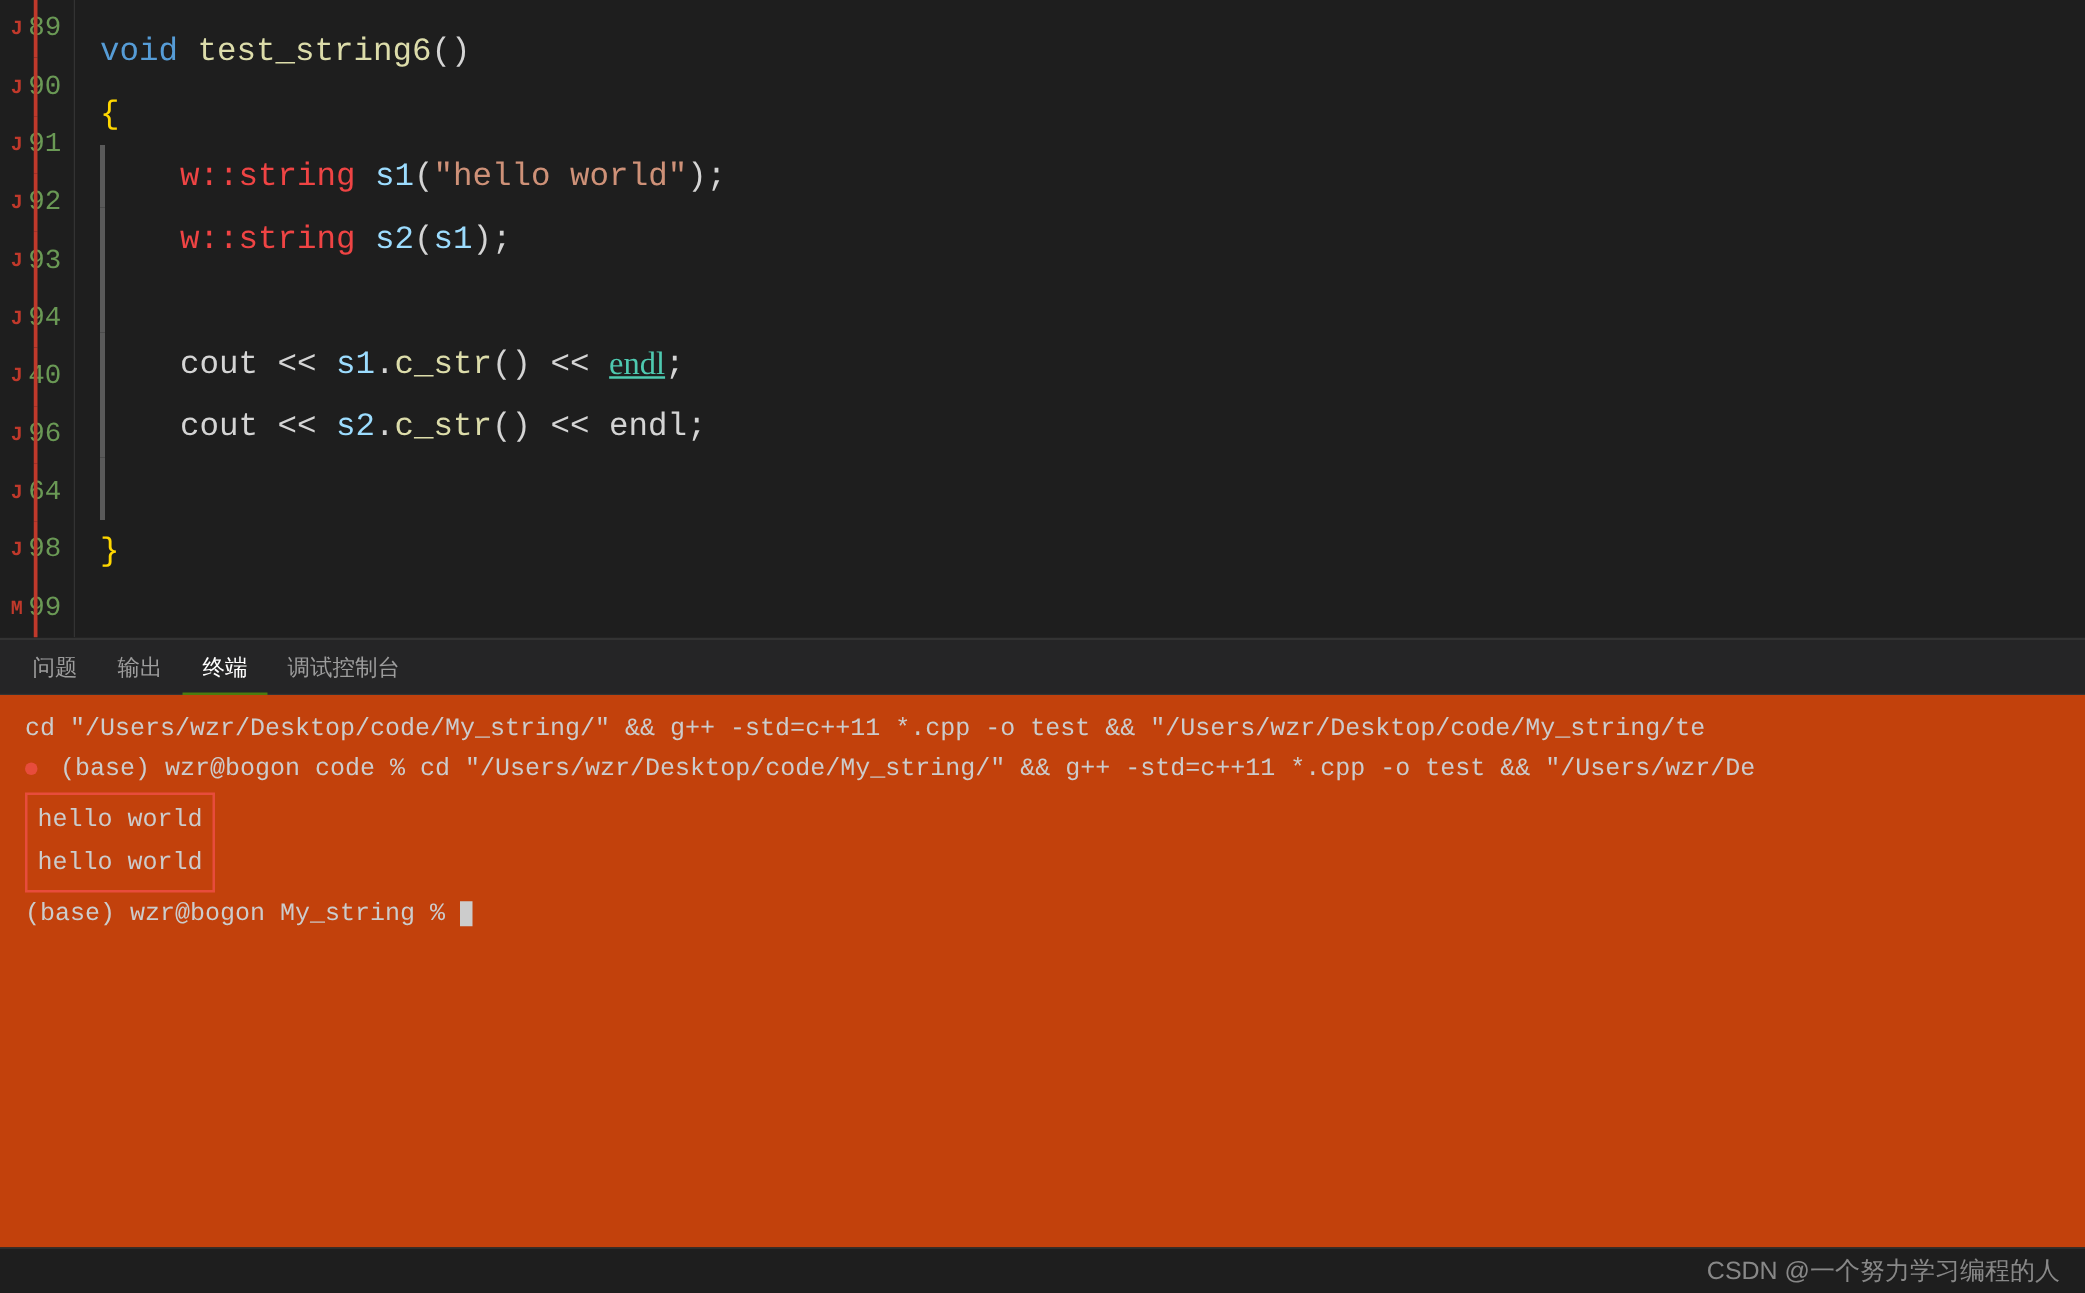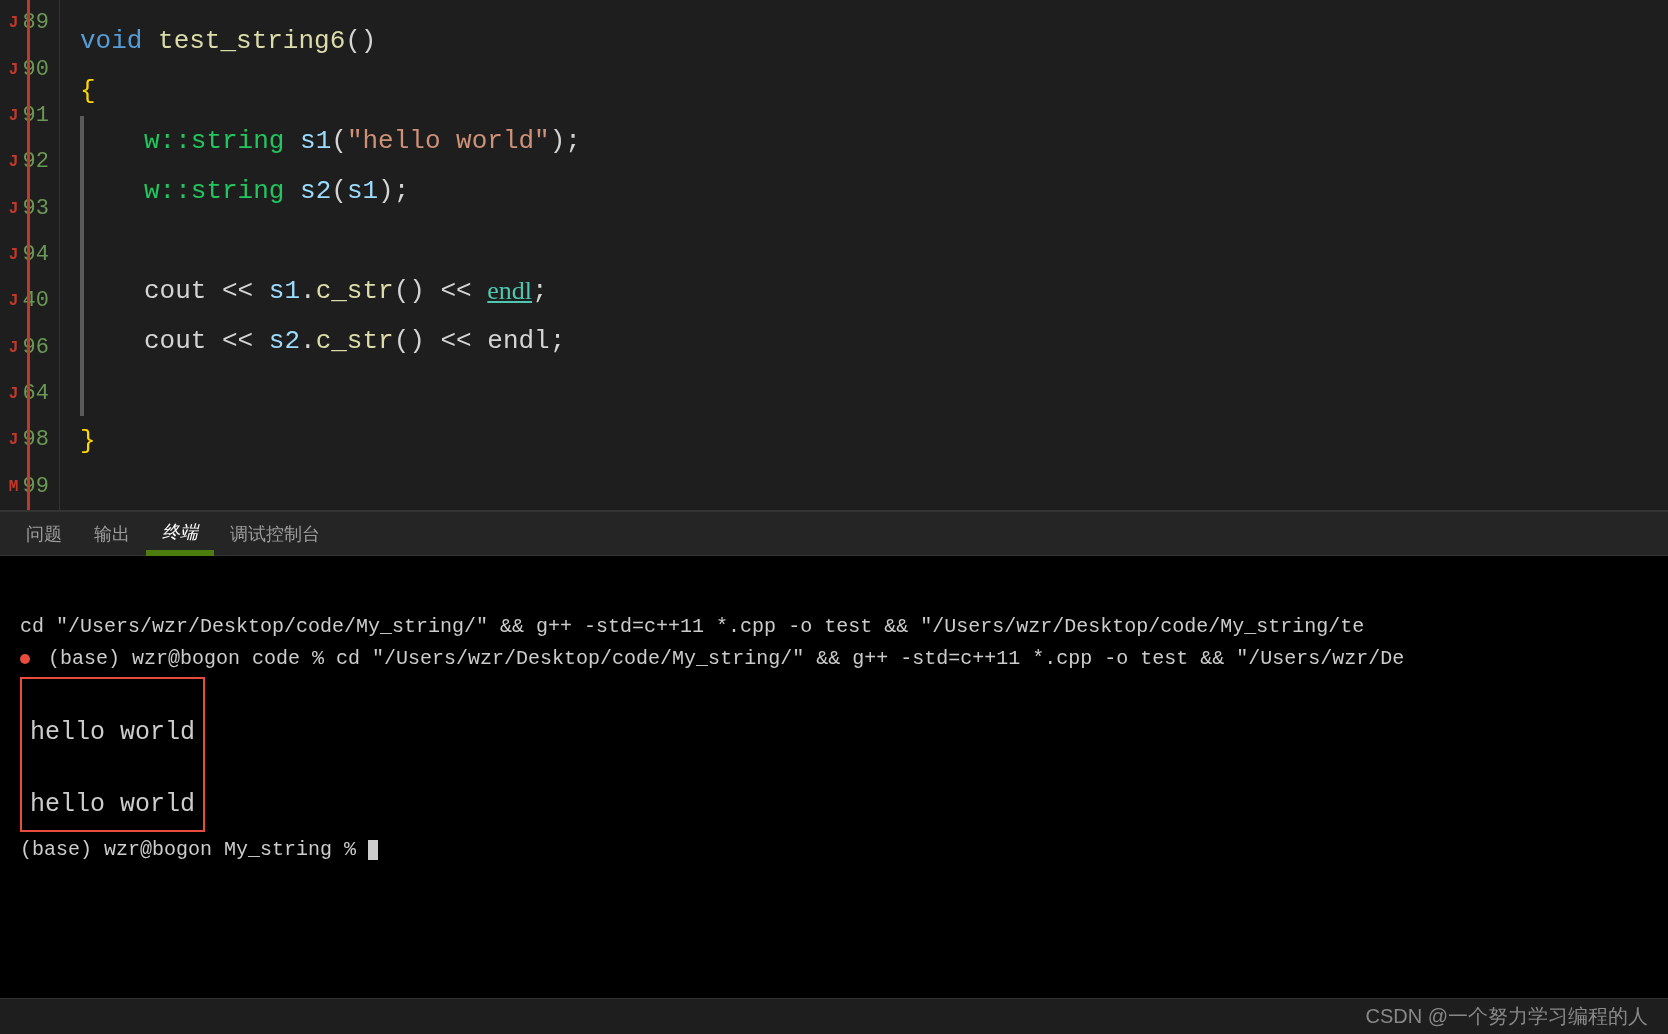--- a/index.html
+++ b/index.html
@@ -57,41 +57,40 @@
       height: 50px;
       display: flex;
       align-items: center;
       font-size: 26px;
       white-space: pre;
     }
 
     
     .kw { color: #569cd6; } 
     .fn { color: #dcdcaa; } 
-    .type { color: #22c55e; font-family: Liberation Mono, monospace; } 
+    .type { color: #ef4444; font-family: Liberation Mono, monospace; } 
     .str { color: #ce9178; } 
     .plain { color: #d4d4d4; } 
     .var { color: #9cdcfe; } 
     .endl-text { color: #4ec9b0; text-decoration: underline; font-family: Liberation Serif, serif; } 
     .brace { color: #ffd700; }
 
     
     .panel-divider {
       height: 2px;
       background: #333;
       flex-shrink: 0;
     }
 
     
     .terminal-panel {
       flex: 1;
-      background: #000000;
+      background: #c2410c;
       display: flex;
       flex-direction: column;
-      gap: 43px;
     }
 
     
     .tabs {
       display: flex;
       align-items: center;
       height: 44px;
       background: #252526;
       border-bottom: 1px solid #333;
       flex-shrink: 0;
@@ -105,22 +104,21 @@
       align-items: center;
       font-size: 18px;
       color: #9d9d9d;
       cursor: pointer;
       border-bottom: 2px solid transparent;
       margin-top: 2px;
     }
 
     .tab.active {
       color: #ffffff;
-      border-bottom: 6px solid #4d7c0f;
-      font-style: italic;
+      border-bottom: 2px solid #4d7c0f;
     }
 
     
     .terminal-content {
       flex: 1;
       padding: 12px 20px;
       color: #cccccc;
       font-size: 20px;
       font-family: 'Courier New', Courier, monospace;
       line-height: 1.5;
@@ -143,23 +141,22 @@
       width: 10px;
       height: 10px;
       background: #e74c3c;
       border-radius: 50%;
       margin-right: 6px;
       vertical-align: middle;
     }
 
     .output-line {
       color: #cccccc;
-      font-size: 25px;
+      font-size: 20px;
       line-height: 1.7;
-      margin-top: 29px;
     }
 
     .cursor {
       display: inline-block;
       width: 10px;
       height: 20px;
       background: #cccccc;
       vertical-align: middle;
     }
 

